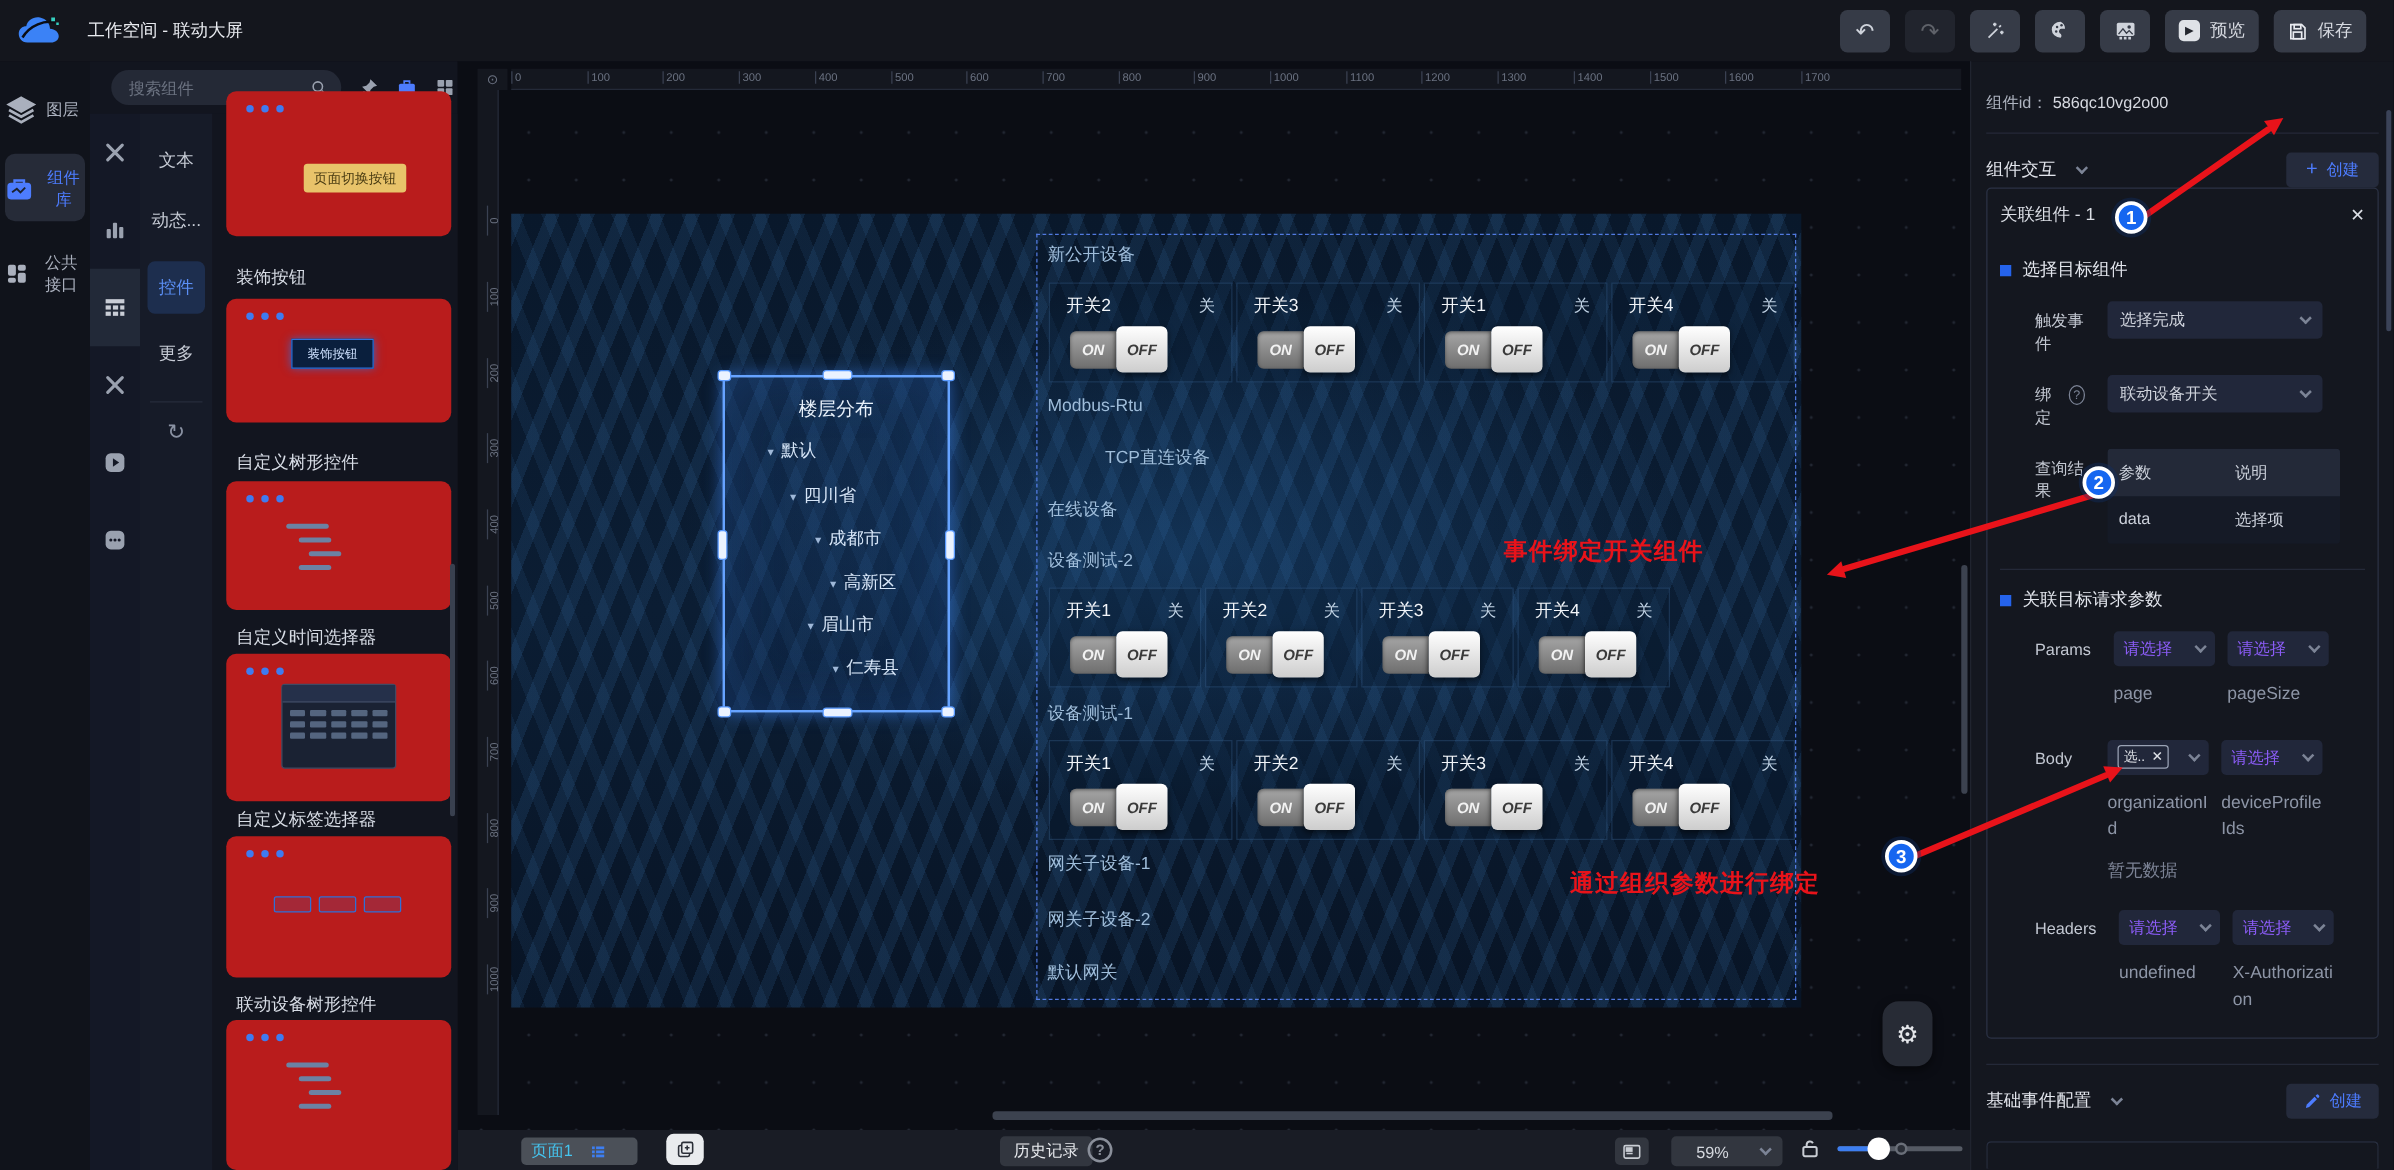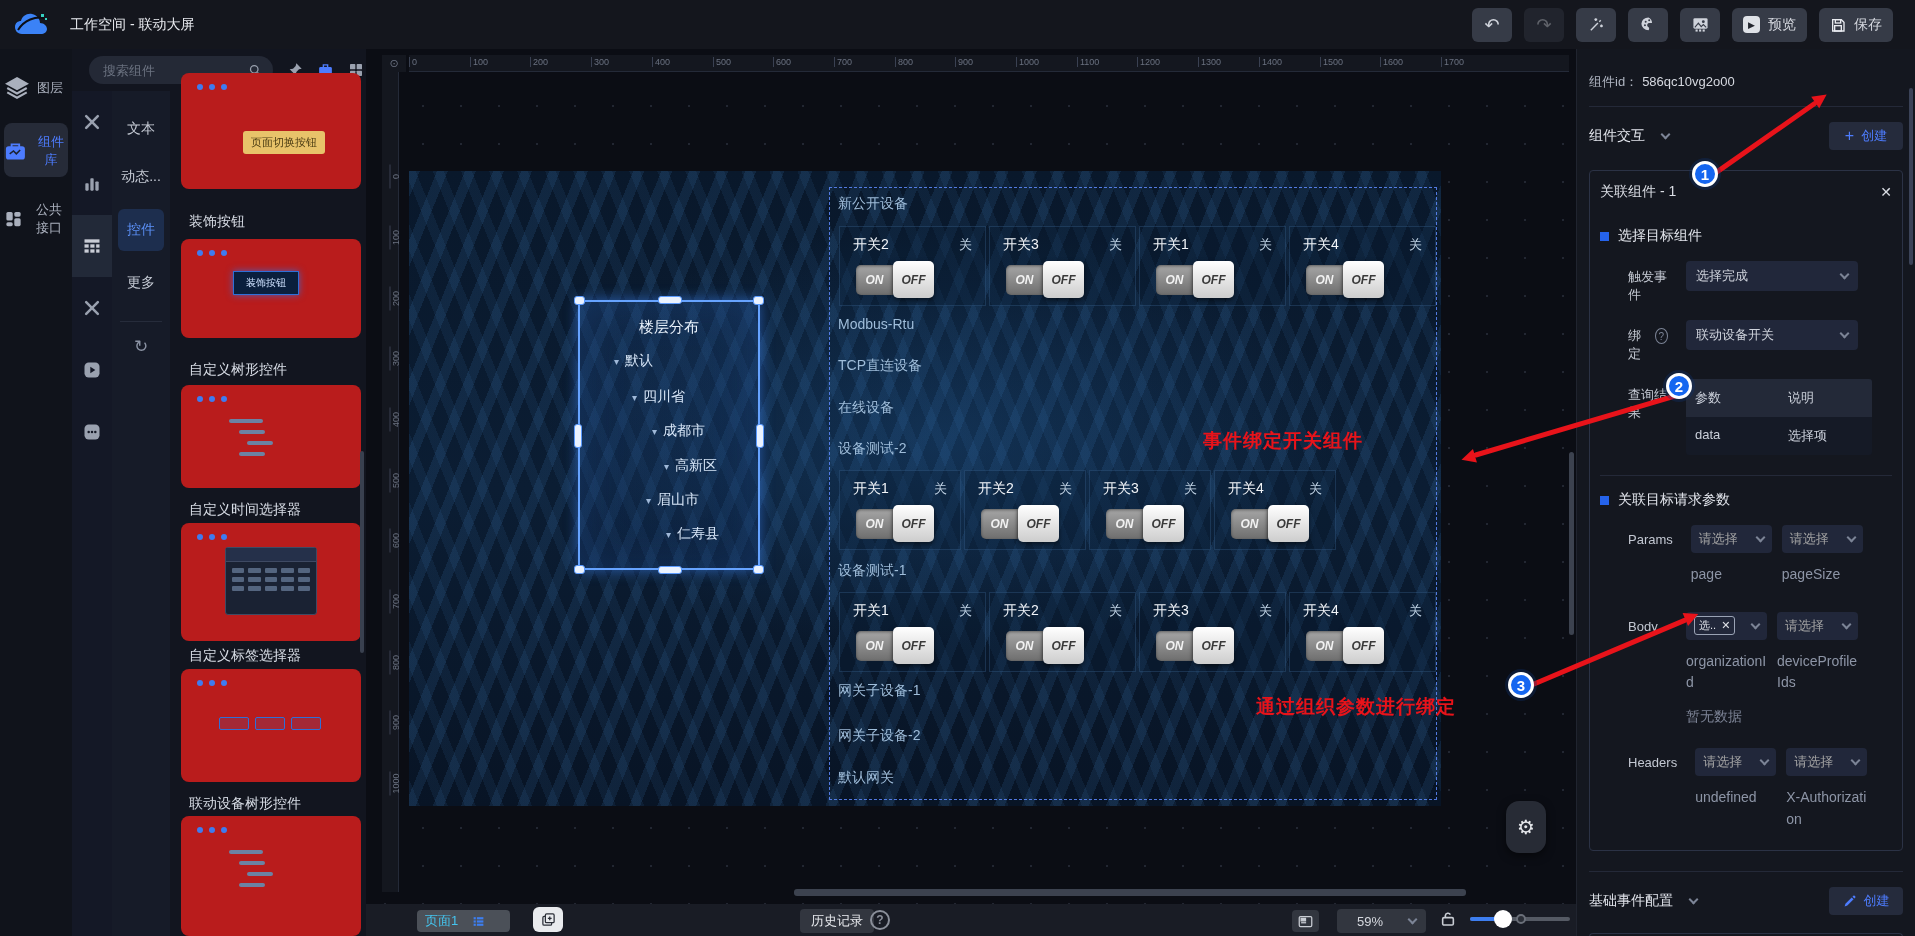--- a/index.html
+++ b/index.html
@@ -150,32 +150,32 @@
   .rtab { flex:1; display:flex; align-items:center; justify-content:center; gap:9px; font-size:14px; color:#c9cdd6; cursor:pointer; }
   .rtab.active { background:#1d212c; border-top:2px solid #4d7cfe; color:#fff; }
   .rbody { padding:0 12px; }
   .idrow { margin-top:24px; font-size:13px; color:#aeb4c0; }
   .idrow b { color:#d6d9e0; font-weight:normal; margin-left:4px; }
   .rdiv { border:none; border-top:1px solid #242938; margin:15px 0; }
   .secrow { display:flex; align-items:center; justify-content:space-between; margin-top:4px; }
   .sectitle { font-size:14px; color:#e2e5ec; display:flex; align-items:center; gap:9px; }
   .createbtn { width:74px; height:28px; background:#252b3c; border-radius:4px; color:#4d7cfe; font-size:13px;
     display:flex; align-items:center; justify-content:center; gap:7px; cursor:pointer; }
-  .rcard { margin-top:20px; border:1px solid #2b3245; border-radius:4px; padding:12px 10px 20px; }
+  .rcard { border:1px solid #2b3245; border-radius:4px; padding:12px 10px 20px; }
   .rcard-head { display:flex; justify-content:space-between; align-items:center; }
   .rcard-head span { font-size:14px; color:#dbdee5; }
   .xclose { color:#e34d4d; font-size:15px; cursor:pointer; }
   .bullrow { display:flex; align-items:center; gap:9px; margin-top:26px; font-size:14px; color:#e2e5ec; }
   .bullet { width:9px; height:9px; background:#2563eb; }
   .frow { display:flex; margin-top:16px; }
   .flabel { flex:0 0 86px; padding:7px 18px 0 28px; font-size:13px; color:#c3c8d2; display:flex; gap:6px; }
   .fctrl { width:172px; }
   .sel { height:30px; background:#21273a; border-radius:4px; display:flex; align-items:center; padding:0 10px;
     font-size:13px; color:#cfd3dc; cursor:pointer; }
-  .sel .ph { color:#a3a3a3; }
+  .sel .ph { color:#8b5cf6; }
   .chev { width:7px; height:7px; border-right:2px solid #7c8496; border-bottom:2px solid #7c8496;
     transform:rotate(45deg); margin-left:auto; margin-top:-3px; flex:none; }
   .chev.inl { display:inline-block; margin-left:8px; }
   .qmark { width:16px; height:16px; border:1px solid #7c8496; border-radius:50%; color:#7c8496; font-size:10px;
     display:inline-flex; align-items:center; justify-content:center; margin-top:1px; }
   .qtable { width:186px; background:#151a26; border-radius:3px; overflow:hidden; font-size:13px; }
   .qrow { display:flex; }
   .qrow.qhead { background:#232938; }
   .qrow div { flex:1; padding:10px 8px 10px 9px; color:#ccd1db; }
   .twocol { display:flex; gap:10px; }
@@ -574,21 +574,21 @@
                 <span class="swstat">关</span>
               </div>
             <div class="toggle">
                 <span class="ton">ON</span>
                 <span class="toff">OFF</span>
               </div>
           </div>
         </div>
 
         <div class="devlabel" style="top:128px;">Modbus-Rtu</div>
-        <div class="devlabel" style="top:169px;">TCP直连设备</div>
+        <div class="devlabel" style="top:169px;margin-left:46px;">TCP直连设备</div>
         <div class="devlabel" style="top:211px;">在线设备</div>
         <div class="devlabel" style="top:252px;">设备测试-2</div>
 
         <div class="swrow slim" style="top:282px;">
           <div class="swcard">
             <div class="swhead">
                 <span class="swname">开关1</span>
                 <span class="swstat">关</span>
               </div>
             <div class="toggle">

